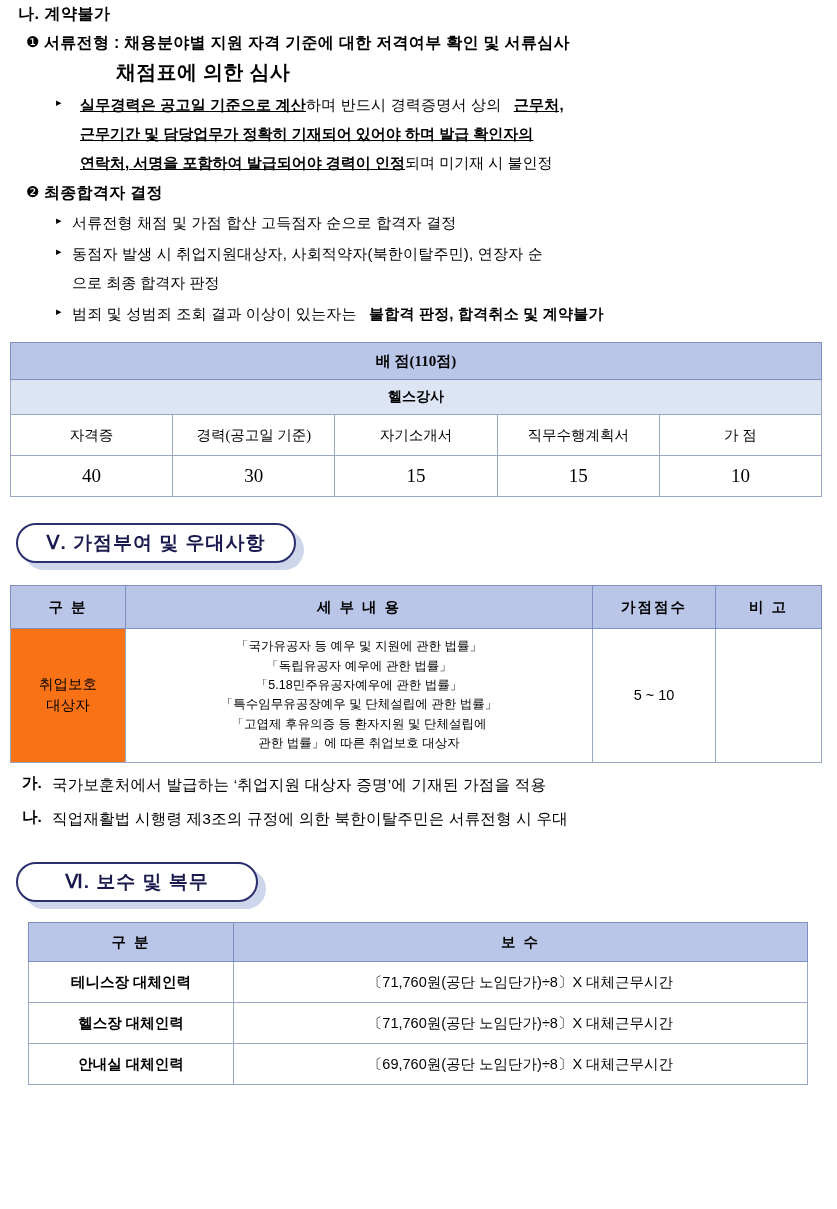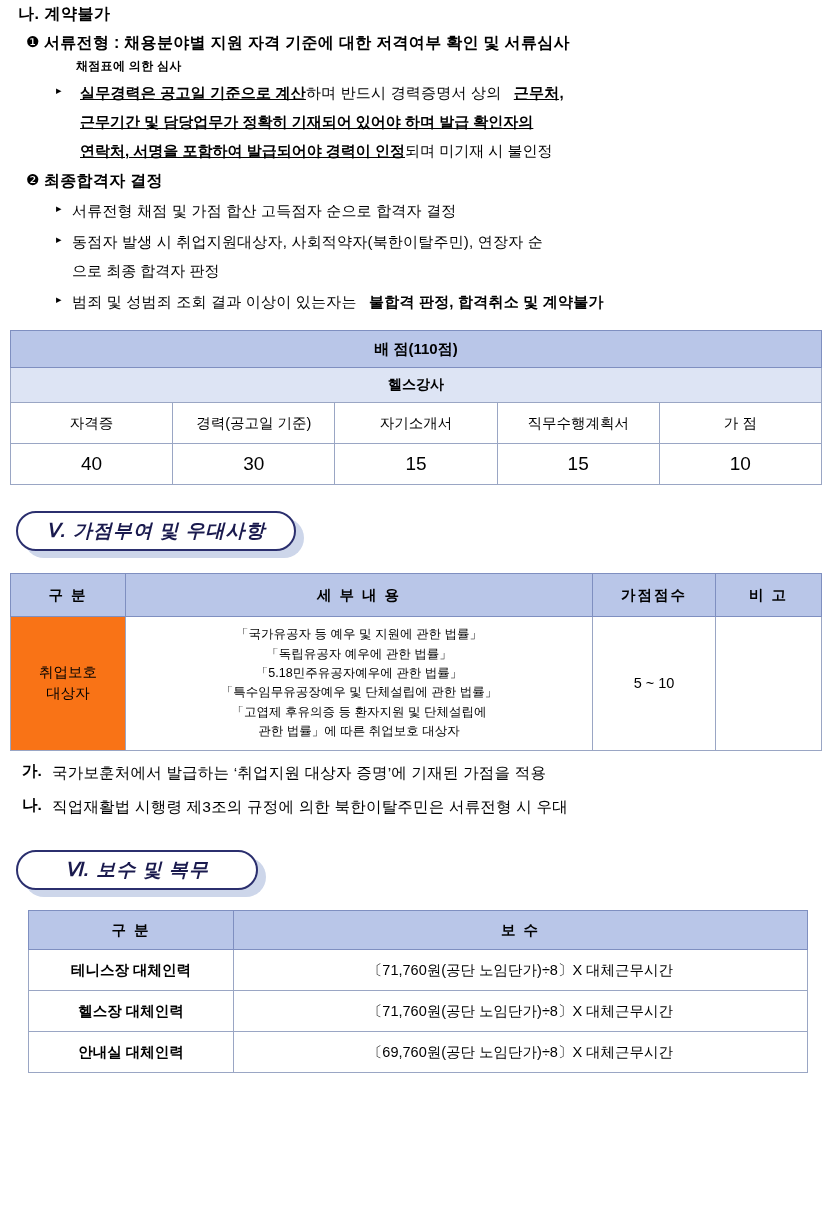--- a/index.html
+++ b/index.html
@@ -43,22 +43,22 @@
     line-height: 1.5;
   }
   .num-text {
     font-size: 16px;
     font-weight: bold;
     line-height: 1.5;
     letter-spacing: 0.3px;
   }
   .num-sub {
     margin: 0 12px 4px 0;
-    padding-left: 76px;
-    font-size: 12px;
+    padding-left: 116px;
+    font-size: 20px;
     font-weight: bold;
     line-height: 1.5;
     letter-spacing: 0.3px;
   }
 
   
   .bullet {
     display: flex;
     align-items: flex-start;
     margin: 6px 0 4px 56px;
@@ -90,21 +90,21 @@
   }
   table.doc td, table.doc th {
     border: 1px solid #9aa6c4;
     font-weight: normal;
     font-size: 14px;
     text-align: center;
     padding: 4px 2px;
   }
 
   
-  .score-wrap { margin: 16px 0 0 10px; }
+  .score-wrap { margin: 16px 0 0 10px; font-family: Liberation Serif, serif; }
   table.score { width: 812px; }
   table.score .hdr {
     background: #b9c6e8;
     font-weight: bold;
     font-size: 15px;
     height: 28px;
     border-color: #7f8fc0;
   }
   table.score .sub {
     background: #dde4f4;
@@ -144,21 +144,20 @@
     top: 0;
     width: 280px;
     height: 40px;
     border-radius: 22px;
     background: #ffffff;
     border: 2px solid #2b2f6e;
     box-sizing: border-box;
     display: flex;
     align-items: center;
     justify-content: center;
-    font-style: italic;
   }
   .banner .body span {
     font-size: 19px;
     font-weight: bold;
     color: #1a1a4e;
     letter-spacing: 1px;
   }
   .banner.narrow, .banner.narrow .shadow, .banner.narrow .body { width: 242px; }
 
   

